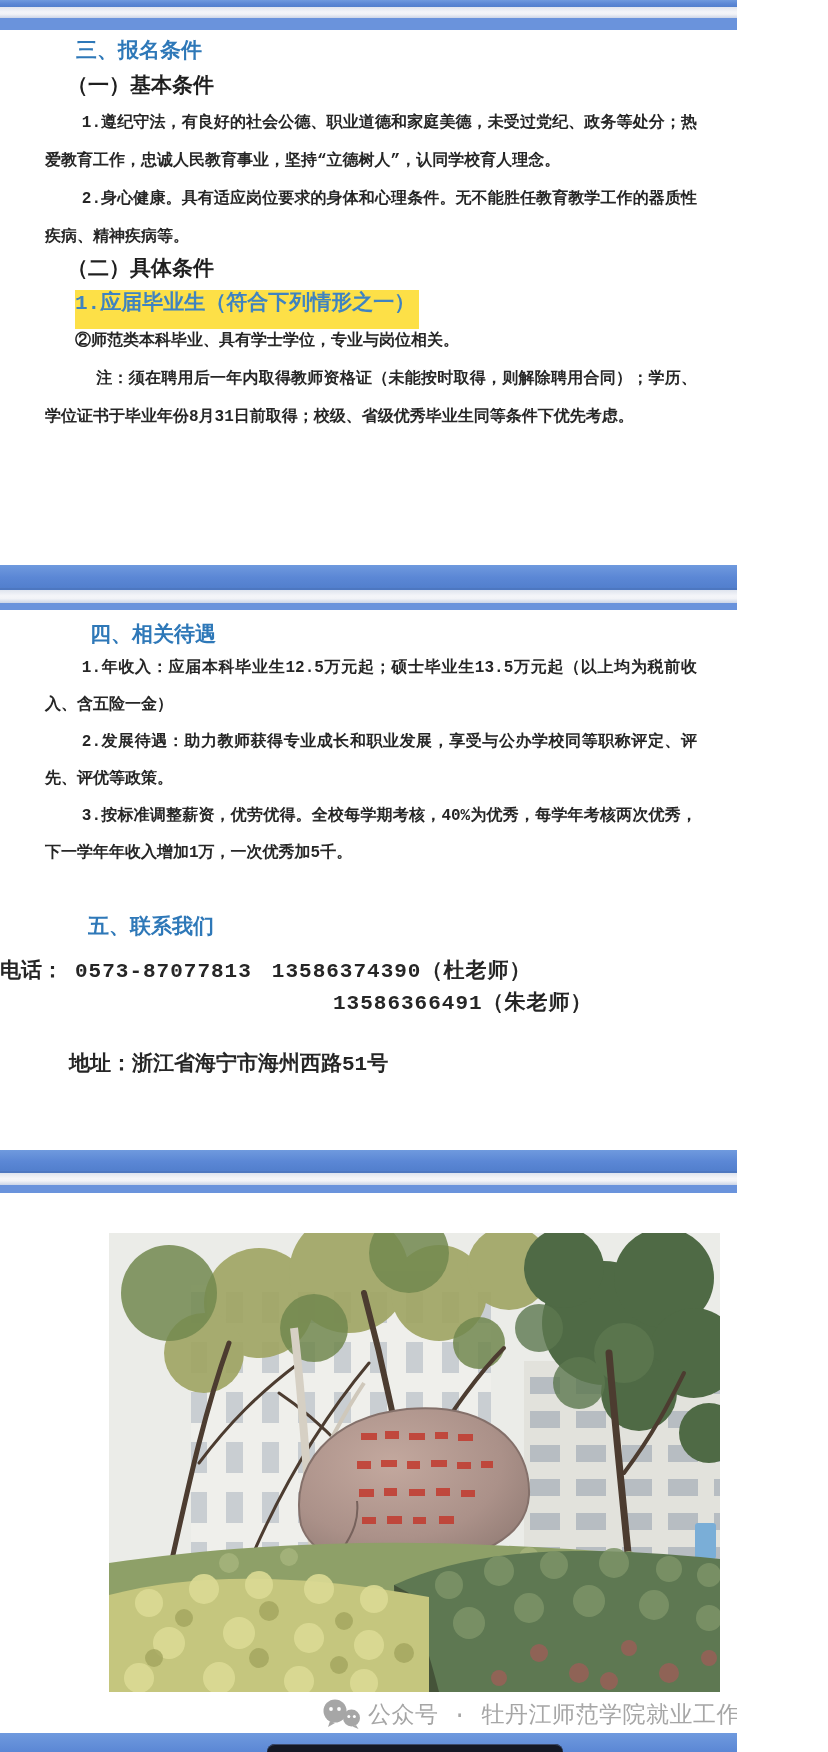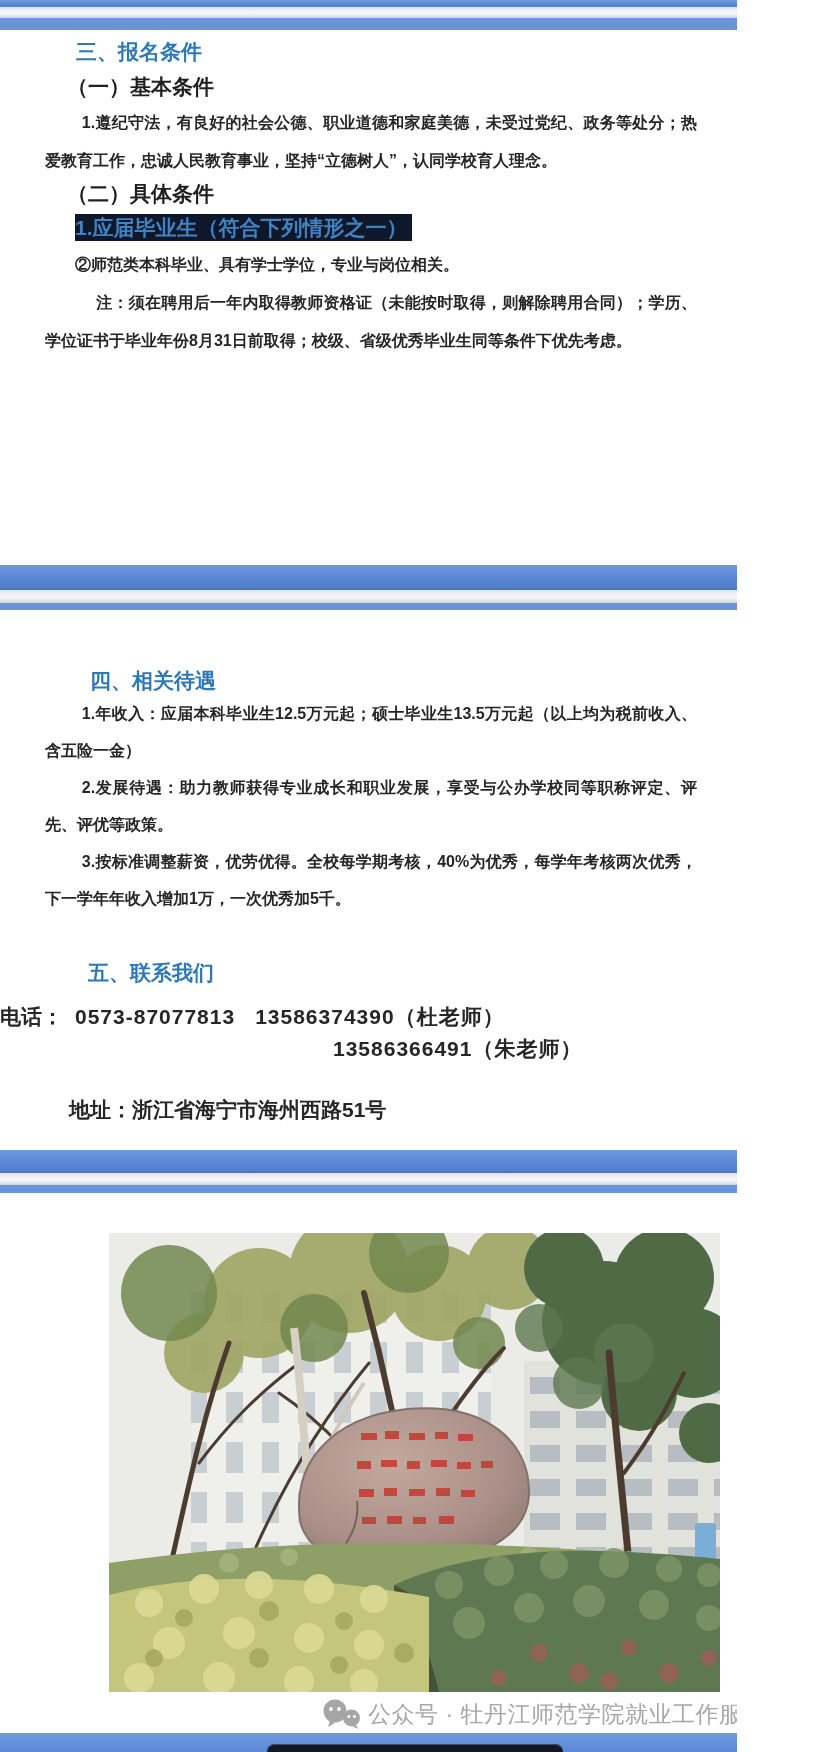--- a/index.html
+++ b/index.html
@@ -1,40 +1,40 @@
 <!DOCTYPE html>
 <html lang="zh"><head>
 <meta charset="utf-8">
 <style>
   html,body{margin:0;padding:0;background:#ffffff;}
   .page{
     position:relative;width:737px;height:1752px;overflow:hidden;
     background:#ffffff;
-    font-family:Liberation Sans, sans-serif;
+    font-family:Liberation Mono, monospace;
     color:#262626;
   }
   
   .divider{position:absolute;left:0;width:100%;}
   .band{width:100%;}
   .band-blue-thick{background:linear-gradient(#6f9ade,#5b87d5 55%,#527fcd);border-bottom:2px solid #4d77c0;box-sizing:border-box;}
   .band-light{background:linear-gradient(#dfe4ee,#f4f5f9 45%,#f2f3f7 65%,#ccd5e7);}
   .band-blue-thin{background:#6a93dc;}
   
   section{position:absolute;left:0;right:0;}
   .h-blue{font-size:21px;font-weight:700;color:#2e78b8;margin:0;line-height:28px;}
   .h-s3{margin:8px 0 0 76px;}
   .h-s4{margin:24px 0 0 90px;}
   .h-s5{margin:42px 0 0 88px;}
   .subhead{font-size:21px;font-weight:700;color:#1f1f1f;line-height:30px;margin:6px 0 0 0;padding-left:67px;}
   p.body{font-size:16px;font-weight:600;line-height:38px;margin:0;padding:0 40px 0 45px;text-align:justify;text-indent:2.3em;color:#262626;}
   p.tight{line-height:37px;}
   p.note{text-indent:3.2em;}
   p.item{text-indent:0;padding-left:75px;line-height:38px;}
   .blue-line{font-size:21px;font-weight:700;color:#3f83c0;line-height:32px;margin:4px 0 2px 0;padding-left:75px;}
-  .blue-line .hl{background:#0f172a;padding:2px 4px 2px 0;}
+  .blue-line .hl{background:#fde047;padding:2px 4px 14px 0;}
   .mt12{margin-top:12px;}
   
   .contact-row{display:flex;align-items:baseline;font-size:21px;font-weight:600;line-height:32px;margin:14px 0 0 0;}
   .contact-row .num{margin-left:20px;letter-spacing:1px;}
   .contact-row .num.first{margin-left:12px;}
   .phone2{padding-left:333px;font-size:21px;font-weight:600;line-height:32px;margin:0;letter-spacing:1px;}
   .addr{font-size:21px;font-weight:600;line-height:34px;margin:28px 0 0 0;padding-left:69px;}
   .mail{font-size:21px;font-weight:600;line-height:34px;margin:0;padding-left:69px;}
   
   figure.photo{position:absolute;left:109px;top:1233px;width:611px;height:459px;margin:0;overflow:hidden;}
@@ -54,33 +54,34 @@
   <div class="divider" style="top:0;">
     <div class="band band-blue-thick" style="height:7px;border-bottom:none;"></div>
     <div class="band band-light" style="height:11px;"></div>
     <div class="band band-blue-thin" style="height:12px;"></div>
   </div>
 
   <section style="top:30px;height:535px;">
     <h2 class="h-blue h-s3">三、报名条件</h2>
     <div class="subhead">（一）基本条件</div>
     <p class="body" style="margin-top:2px;">1.遵纪守法，有良好的社会公德、职业道德和家庭美德，未受过党纪、政务等处分；热爱教育工作，忠诚人民教育事业，坚持“立德树人”，认同学校育人理念。</p>
+    <p class="body">2.身心健康。具有适应岗位要求的身体和心理条件。无不能胜任教育教学工作的器质性疾病、精神疾病等。</p>
     <div class="subhead" style="margin-top:0;line-height:28px;">（二）具体条件</div>
     <div class="blue-line"><span class="hl">1.应届毕业生（符合下列情形之一）</span></div>
     <p class="body item">②师范类本科毕业、具有学士学位，专业与岗位相关。</p>
     <p class="body note">注：须在聘用后一年内取得教师资格证（未能按时取得，则解除聘用合同）；学历、学位证书于毕业年份8月31日前取得；校级、省级优秀毕业生同等条件下优先考虑。</p>
   </section>
 
   <div class="divider" style="top:565px;">
     <div class="band band-blue-thick" style="height:25px;"></div>
     <div class="band band-light" style="height:13px;"></div>
     <div class="band band-blue-thin" style="height:7px;"></div>
   </div>
 
-  <section style="top:643px;height:540px;">
+  <section style="top:598px;height:540px;">
     <h2 class="h-blue h-s4">四、相关待遇</h2>
     <p class="body tight mt12">1.年收入：应届本科毕业生12.5万元起；硕士毕业生13.5万元起（以上均为税前收入、含五险一金）</p>
     <p class="body tight">2.发展待遇：助力教师获得专业成长和职业发展，享受与公办学校同等职称评定、评先、评优等政策。</p>
     <p class="body tight">3.按标准调整薪资，优劳优得。全校每学期考核，40%为优秀，每学年考核两次优秀，下一学年年收入增加1万，一次优秀加5千。</p>
 
     <h2 class="h-blue h-s5">五、联系我们</h2>
     <div class="contact-row">
       <span>电话：</span>
       <span class="num first">0573-87077813</span>
       <span class="num">13586374390（杜老师）</span>

